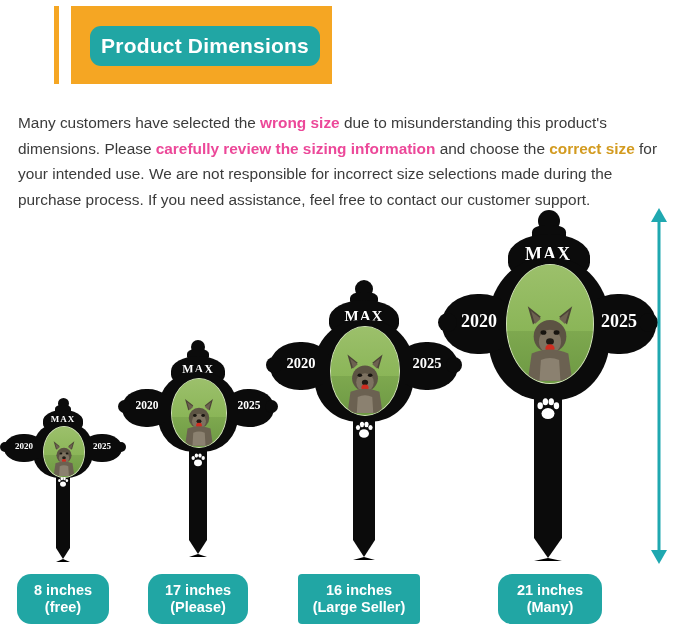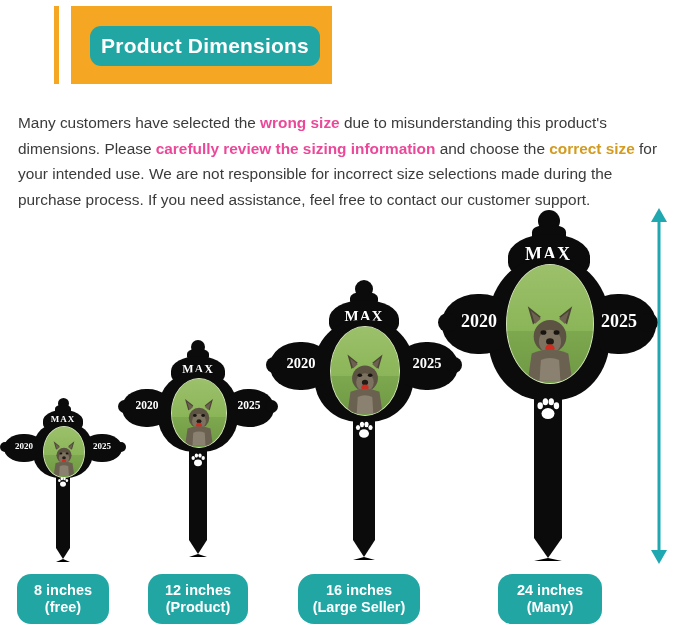--- a/index.html
+++ b/index.html
@@ -217,22 +217,22 @@
     <svg class="paw" viewBox="0 0 40 40" style="top:112px;width:16px;height:16px;">
       <ellipse cx="20" cy="27" rx="10" ry="8.5" fill="#ffffff"></ellipse>
       <ellipse cx="8" cy="15" rx="4.2" ry="5.2" fill="#ffffff"></ellipse>
       <ellipse cx="16" cy="9" rx="4.2" ry="5.4" fill="#ffffff"></ellipse>
       <ellipse cx="25" cy="9" rx="4.2" ry="5.4" fill="#ffffff"></ellipse>
       <ellipse cx="33" cy="15" rx="4.2" ry="5.2" fill="#ffffff"></ellipse>
     </svg>
   </div>
 </div>
 <div class="size-label" style="left:148px;width:100px;height:50px;border-radius:14px;font-size:14.5px;">
-  <span class="l1">12 inches</span>
-  <span class="l2">(Product)</span>
+  <span class="l1">17 inches</span>
+  <span class="l2">(Please)</span>
 </div>
 
 <div class="marker" id="marker-2" style="left:266px;width:196px;">
   <div class="marker-art" style="height:278px;">
     <div class="stake" style="top:138px;width:22px;height:122px;"></div>
     <div class="stake-tip" style="top:260px;border-left-width:11px;border-right-width:11px;border-top-width:17px;"></div>
     <div class="plaque" style="width:196px;height:142px;">
       <div class="blob finial-ball" style="left:89px;top:0px;width:18px;height:18px;"></div>
       <div class="blob finial-neck" style="left:84px;top:12px;width:28px;height:15px;"></div>
       <div class="blob crown" style="left:63px;top:20px;width:70px;height:38px;"></div>
@@ -265,21 +265,21 @@
     </div>
     <svg class="paw" viewBox="0 0 40 40" style="top:140px;width:20px;height:20px;">
       <ellipse cx="20" cy="27" rx="10" ry="8.5" fill="#ffffff"></ellipse>
       <ellipse cx="8" cy="15" rx="4.2" ry="5.2" fill="#ffffff"></ellipse>
       <ellipse cx="16" cy="9" rx="4.2" ry="5.4" fill="#ffffff"></ellipse>
       <ellipse cx="25" cy="9" rx="4.2" ry="5.4" fill="#ffffff"></ellipse>
       <ellipse cx="33" cy="15" rx="4.2" ry="5.2" fill="#ffffff"></ellipse>
     </svg>
   </div>
 </div>
-<div class="size-label" style="left:298px;width:122px;height:50px;border-radius:16px;font-size:14.5px;">
+<div class="size-label" style="left:298px;width:122px;height:50px;border-radius:4px;font-size:14.5px;">
   <span class="l1">16 inches</span>
   <span class="l2">(Large Seller)</span>
 </div>
 
 <div class="marker" id="marker-3" style="left:438px;width:220px;">
   <div class="marker-art" style="height:348px;">
     <div class="stake" style="top:182px;width:28px;height:146px;"></div>
     <div class="stake-tip" style="top:328px;border-left-width:14px;border-right-width:14px;border-top-width:20px;"></div>
     <div class="plaque" style="width:220px;height:190px;">
       <div class="blob finial-ball" style="left:100px;top:0px;width:22px;height:22px;"></div>
@@ -315,21 +315,21 @@
     <svg class="paw" viewBox="0 0 40 40" style="top:186px;width:26px;height:26px;">
       <ellipse cx="20" cy="27" rx="10" ry="8.5" fill="#ffffff"></ellipse>
       <ellipse cx="8" cy="15" rx="4.2" ry="5.2" fill="#ffffff"></ellipse>
       <ellipse cx="16" cy="9" rx="4.2" ry="5.4" fill="#ffffff"></ellipse>
       <ellipse cx="25" cy="9" rx="4.2" ry="5.4" fill="#ffffff"></ellipse>
       <ellipse cx="33" cy="15" rx="4.2" ry="5.2" fill="#ffffff"></ellipse>
     </svg>
   </div>
 </div>
 <div class="size-label" style="left:498px;width:104px;height:50px;border-radius:14px;font-size:14.5px;">
-  <span class="l1">24 inches</span>
+  <span class="l1">21 inches</span>
   <span class="l2">(Many)</span>
 </div>
 
 <div id="height-arrow" style="top:208px;height:356px;width:20px;">
   <div class="arrow-head up"></div>
   <div class="arrow-shaft" style="top:10px;bottom:10px;"></div>
   <div class="arrow-head down"></div>
 </div>
 
 </body></html>

